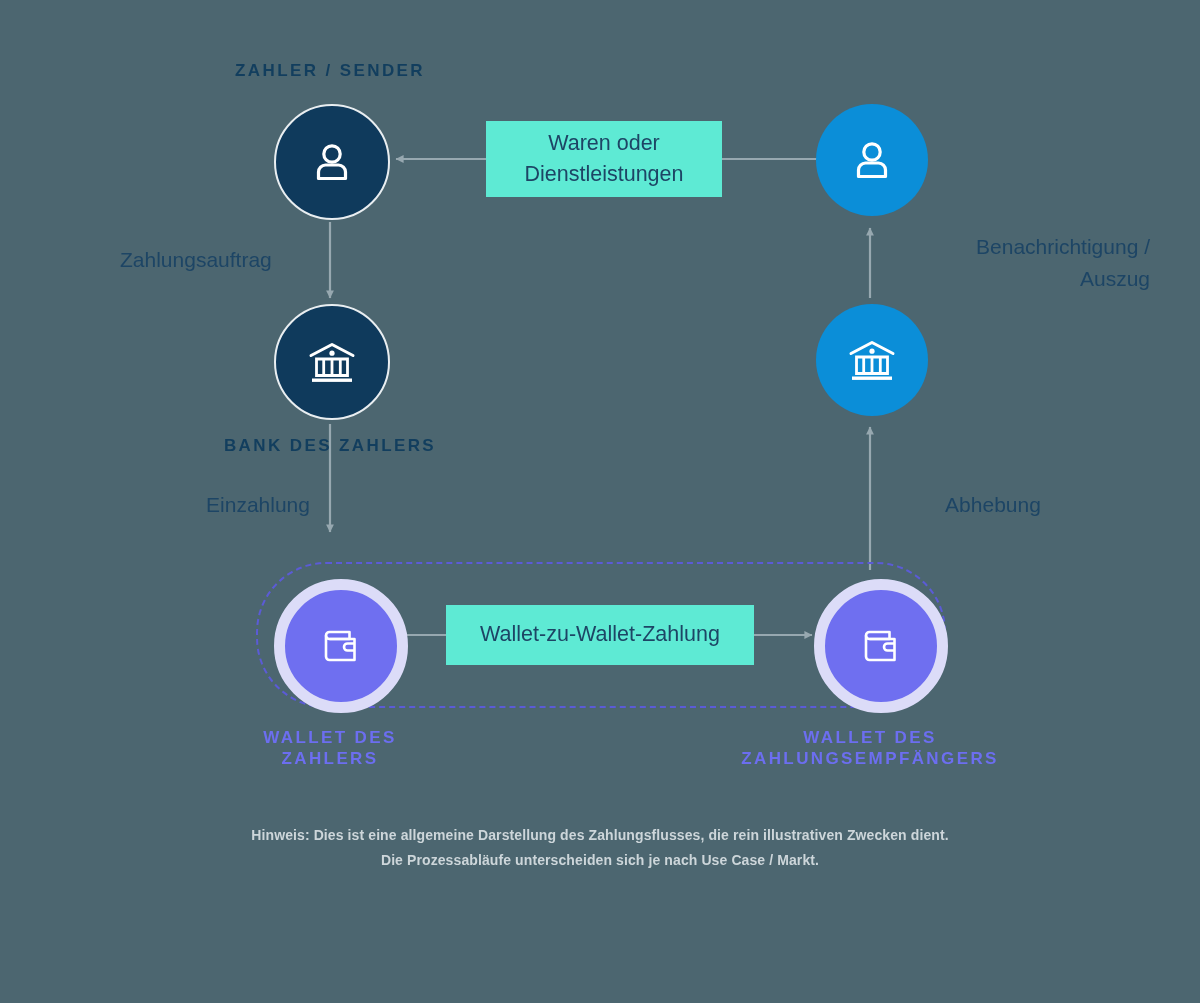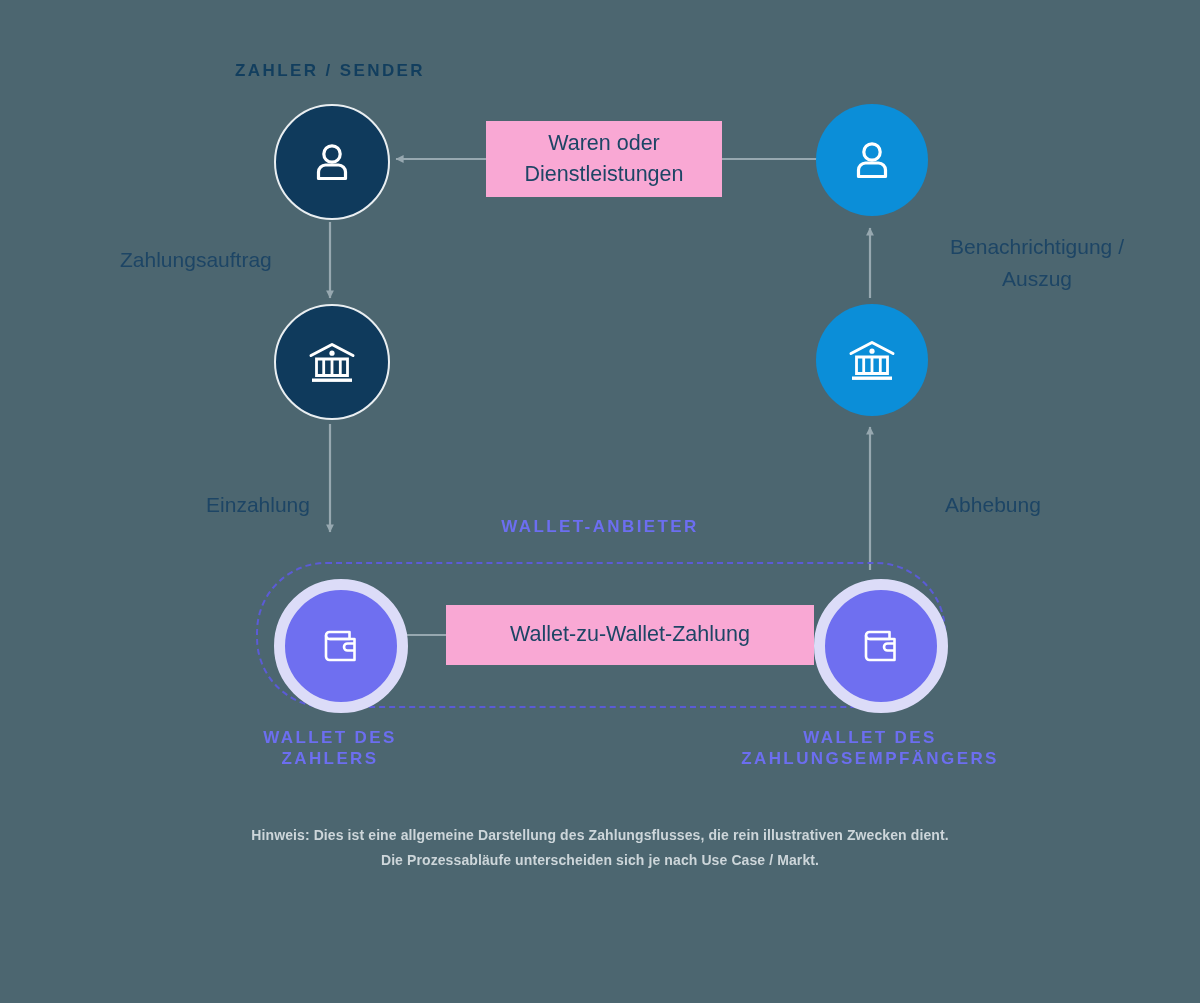--- a/index.html
+++ b/index.html
@@ -57,21 +57,21 @@
   
   .flow-label {
     color: #1d4565;
     font-size: 21px;
     line-height: 1.5;
     white-space: pre-line;
   }
 
   
   .white-box {
-    background: #f9a8d4;
+    background: #5eead4;
     color: #1d4565;
     font-size: 21.5px;
     line-height: 1.45;
     display: flex;
     align-items: center;
     justify-content: center;
     text-align: center;
     white-space: pre-line;
     box-sizing: border-box;
   }
@@ -123,23 +123,23 @@
     <line x1="392" y1="635" x2="446" y2="635" stroke="#97a8b0" stroke-width="2.2"></line>
 
     <line x1="754" y1="635" x2="812" y2="635" stroke="#97a8b0" stroke-width="2.2" marker-end="url(#ah)"></line>
   </svg>
 
   <div class="abs dashed-pill" style="left:256px; top:562px; width:690px; height:146px;"></div>
 
   <div class="abs role-label role-dark" style="left:150px; top:60px; width:360px;">ZAHLER / SENDER</div>
 
 
-
-
-  <div class="abs role-label role-purp" style="left:450px; top:516px; width:300px;">WALLET-ANBIETER</div>
+  <div class="abs role-label role-dark" style="left:150px; top:435px; width:360px;">BANK DES ZAHLERS</div>
+
+
 
   <div class="abs role-label role-purp" style="left:180px; top:727px; width:300px;">WALLET DES
 ZAHLERS</div>
 
   <div class="abs role-label role-purp" style="left:690px; top:727px; width:360px;">WALLET DES
 ZAHLUNGSEMPFÄNGERS</div>
 
   <div class="abs node-circle circle-dark" style="left:274px; top:104px; width:112px; height:112px;">
     <svg width="52" height="52" viewBox="0 0 52 52">
       <circle cx="26" cy="18" r="8.2" fill="none" stroke="#ffffff" stroke-width="3.2"></circle>
@@ -190,25 +190,25 @@
     <svg width="50" height="50" viewBox="0 0 50 50">
       <path d="M10 14.5 a3.5 3.5 0 0 1 3.5 -3.5 h20 v7 h-20 a3.5 3.5 0 0 1 -3.5 -3.5 z" fill="none" stroke="#ffffff" stroke-width="2.6" stroke-linejoin="round"></path>
       <path d="M10 14.5 v21 a3.5 3.5 0 0 0 3.5 3.5 h25 v-21 h-25" fill="none" stroke="#ffffff" stroke-width="2.6" stroke-linejoin="round"></path>
       <path d="M38.5 22.5 h-7 a3.5 3.5 0 0 0 0 7 h7" fill="none" stroke="#ffffff" stroke-width="2.6" stroke-linejoin="round"></path>
     </svg>
   </div>
 
   <div class="abs white-box" style="left:486px; top:121px; width:236px; height:76px;">Waren oder
 Dienstleistungen</div>
 
-  <div class="abs white-box" style="left:446px; top:605px; width:368px; height:60px;">Wallet-zu-Wallet-Zahlung</div>
+  <div class="abs white-box" style="left:446px; top:605px; width:308px; height:60px;">Wallet-zu-Wallet-Zahlung</div>
 
   <div class="abs flow-label" style="left:120px; top:244px; width:230px; text-align:left;">Zahlungsauftrag</div>
 
-  <div class="abs flow-label" style="left:900px; top:231px; width:250px; text-align:center;margin-left:12px;">Benachrichtigung /
+  <div class="abs flow-label" style="left:900px; top:231px; width:250px; text-align:right;">Benachrichtigung /
 Auszug</div>
 
   <div class="abs flow-label" style="left:178px; top:489px; width:160px; text-align:center;">Einzahlung</div>
 
   <div class="abs flow-label" style="left:903px; top:489px; width:180px; text-align:center;">Abhebung</div>
 
   <div class="abs disclaimer" style="left:100px; top:823px; width:1000px;">Hinweis: Dies ist eine allgemeine Darstellung des Zahlungsflusses, die rein illustrativen Zwecken dient.
 Die Prozessabläufe unterscheiden sich je nach Use Case / Markt.</div>
 
 </div>

